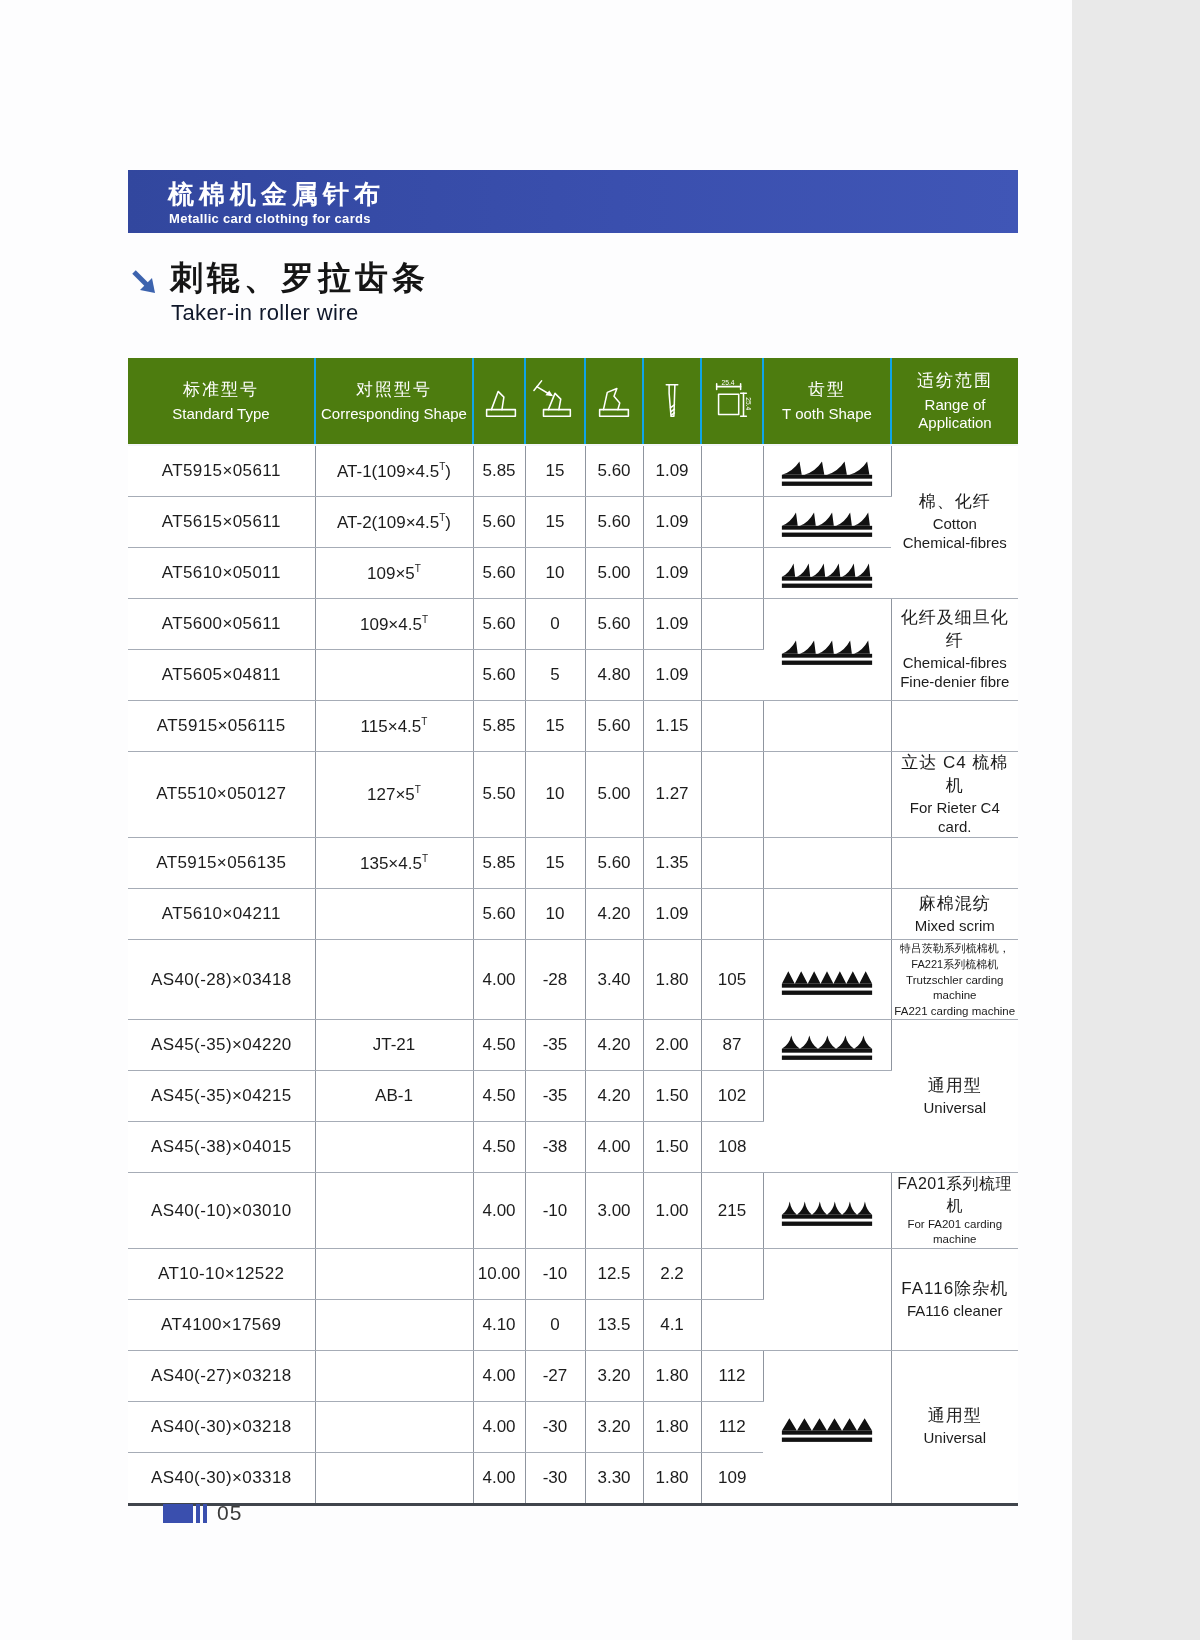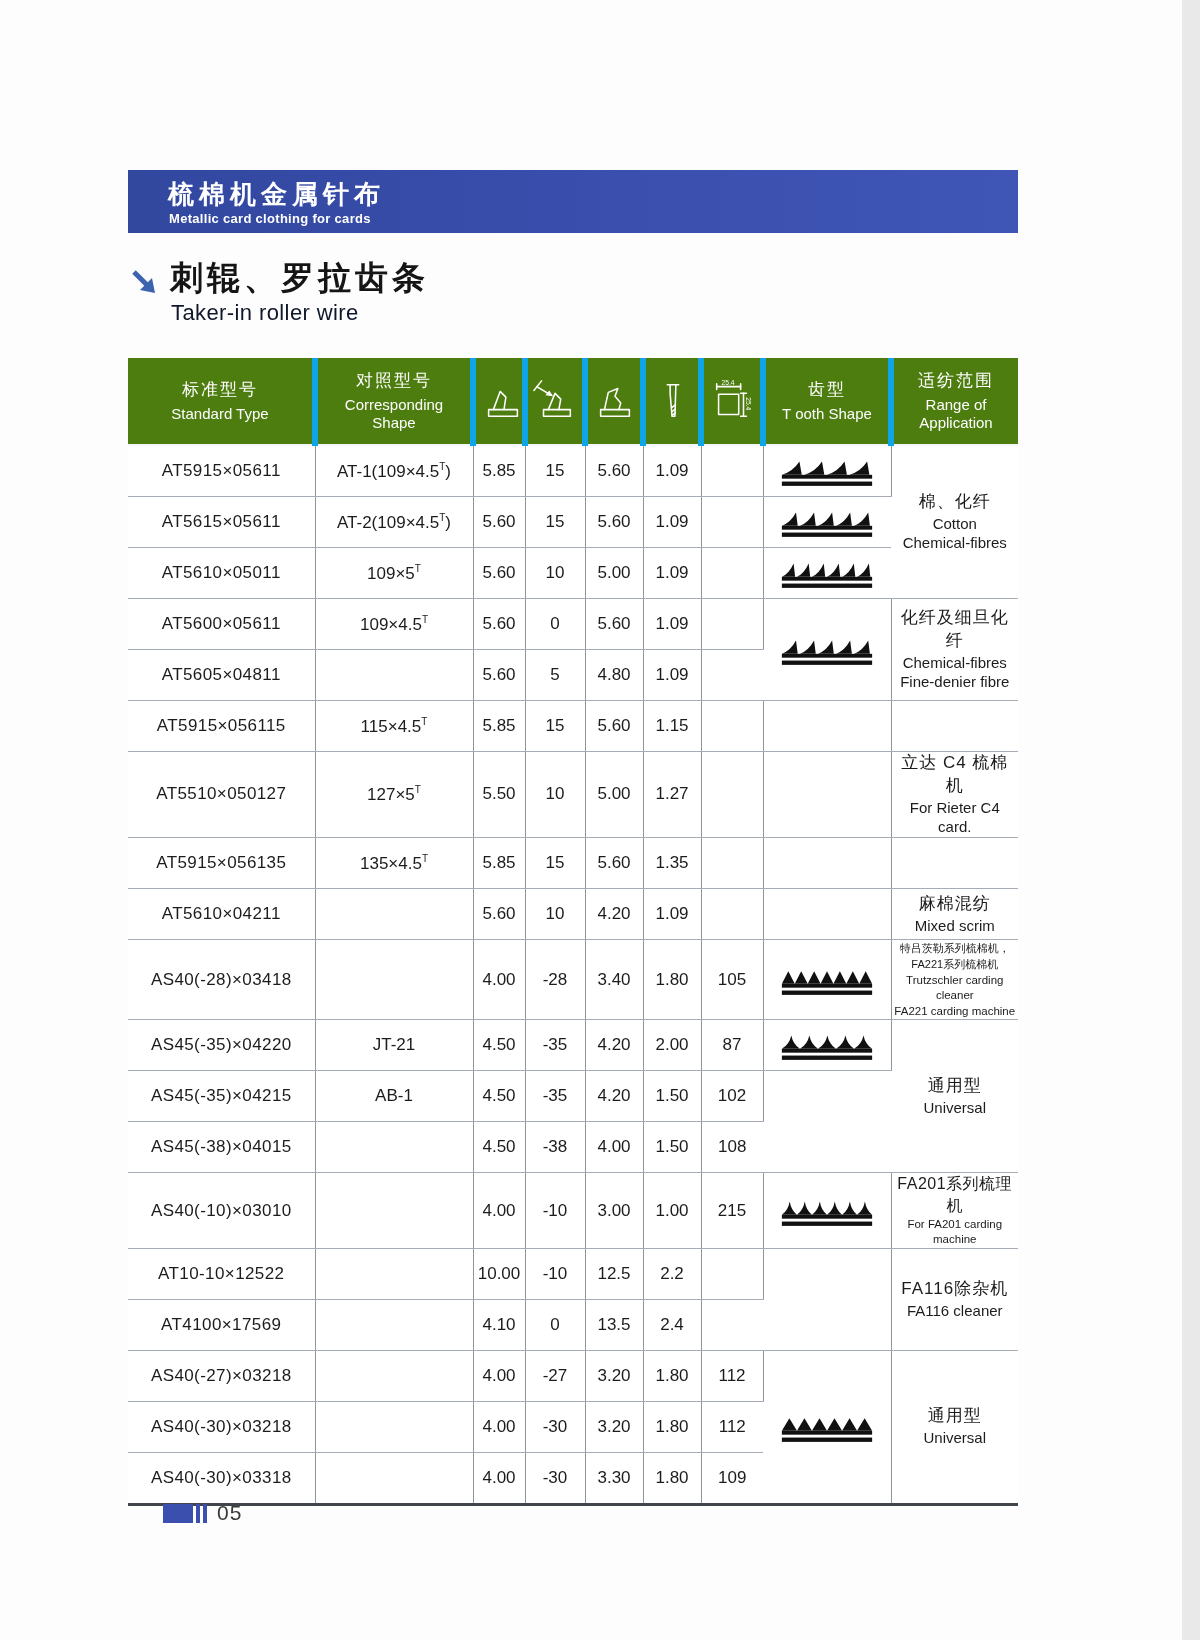--- a/index.html
+++ b/index.html
@@ -1,33 +1,33 @@
 <!DOCTYPE html>
 <html><head>
 <meta charset="utf-8">
 <style>
   html,body{margin:0;padding:0;background:#e9e9e9;}
-  .page{position:relative;width:1182px;height:1640px;background:#fdfdfe;overflow:hidden;
+  .page{position:relative;width:1072px;height:1640px;background:#fdfdfe;overflow:hidden;
         font-family:"Liberation Sans", sans-serif;color:#1c1c1c;}
   
   .banner{position:absolute;left:128px;top:170px;width:890px;height:63px;
           background:linear-gradient(90deg,#32479e 0%,#3a4fae 55%,#4056b6 100%);}
   .banner .zh{position:absolute;left:40px;top:7px;color:#fff;font-size:26px;font-weight:bold;letter-spacing:5px;}
   .banner .en{position:absolute;left:41px;top:41px;color:#fff;font-size:13px;font-weight:bold;letter-spacing:0.3px;text-align:right;}
   
   .section{position:absolute;left:128px;top:256px;width:890px;}
   .sec-arrow{position:absolute;left:2px;top:12px;width:30px;height:30px;}
   .sec-zh{position:absolute;left:42px;top:0px;font-size:33px;font-weight:bold;color:#151515;letter-spacing:4px;}
   .sec-en{position:absolute;left:43px;top:44px;font-size:22px;color:#0f172a;letter-spacing:0.4px;}
   
   table.spec{position:absolute;left:128px;top:358px;width:890px;border-collapse:collapse;table-layout:fixed;
              border-bottom:3px solid #40454c;}
   table.spec th{background:#4d7c0f;color:#fff;font-weight:normal;height:86px;vertical-align:middle;
                 border-bottom:2px solid #f4f6fa;padding:0;}
-  table.spec th + th{border-left:6px solid #0ea5e9;margin-top:46px;}
+  table.spec th + th{border-left:2px solid #0ea5e9;margin-top:46px;}
   .th-zh{font-size:17px;letter-spacing:2px;line-height:1.35;}
   .th-en{font-size:15px;line-height:1.2;margin-top:3px;}
   .th-wrap{text-align:center;padding:0 4px;}
   table.spec td{height:50px;text-align:center;vertical-align:middle;
                 border-bottom:1px solid #a6acb6;border-right:1px solid #8f959f;
                 font-size:17px;padding:0 2px;background:#fff;}
   table.spec td:last-child{border-right:none;}
   td.band{background:#e7eef7;}
   td.tooth-cell, td.app-cell{background:#eaeef5;}
   td.std{letter-spacing:0.4px;}
@@ -326,21 +326,21 @@
           <td class="val band">105</td>
           <td class="tooth-cell" rowspan="1">
             <svg viewBox="0 0 100 30" class="tooth-img">
               <path d="M3.0 19 L9.7 6 L16.4 19 Z M16.4 19 L23.1 6 L29.9 19 Z M29.9 19 L36.6 6 L43.3 19 Z M43.3 19 L50.0 6 L56.7 19 Z M56.7 19 L63.4 6 L70.1 19 Z M70.1 19 L76.9 6 L83.6 19 Z M83.6 19 L90.3 6 L97.0 19 Z " fill="#111"></path>
               <rect x="3" y="19" width="94" height="4" fill="#111"></rect>
               <rect x="3" y="26" width="94" height="4.5" fill="#111"></rect>
             </svg>
           </td>
           <td class="app-cell" rowspan="1">
             <div class="app-zh-sm">特吕茨勒系列梳棉机，FA221系列梳棉机</div>
-            <div class="app-en-sm">Trutzschler carding cleaner</div>
+            <div class="app-en-sm">Trutzschler carding machine</div>
             <div class="app-en-sm">FA221 carding machine</div>
           </td>
         </tr>
         <tr>
           <td class="std">AS45(-35)×04220</td>
           <td class="corr">JT-21</td>
           <td class="val">4.50</td>
           <td class="val">-35</td>
           <td class="val">4.20</td>
           <td class="val">2.00</td>
@@ -409,21 +409,21 @@
             <div class="app-zh">FA116除杂机</div>
             <div class="app-en">FA116 cleaner</div>
           </td>
         </tr>
         <tr>
           <td class="std band">AT4100×17569</td>
           <td class="corr band"></td>
           <td class="val band">4.10</td>
           <td class="val band">0</td>
           <td class="val band">13.5</td>
-          <td class="val band">2.4</td>
+          <td class="val band">4.1</td>
           <td class="val band"></td>
         </tr>
         <tr>
           <td class="std">AS40(-27)×03218</td>
           <td class="corr"></td>
           <td class="val">4.00</td>
           <td class="val">-27</td>
           <td class="val">3.20</td>
           <td class="val">1.80</td>
           <td class="val">112</td>

